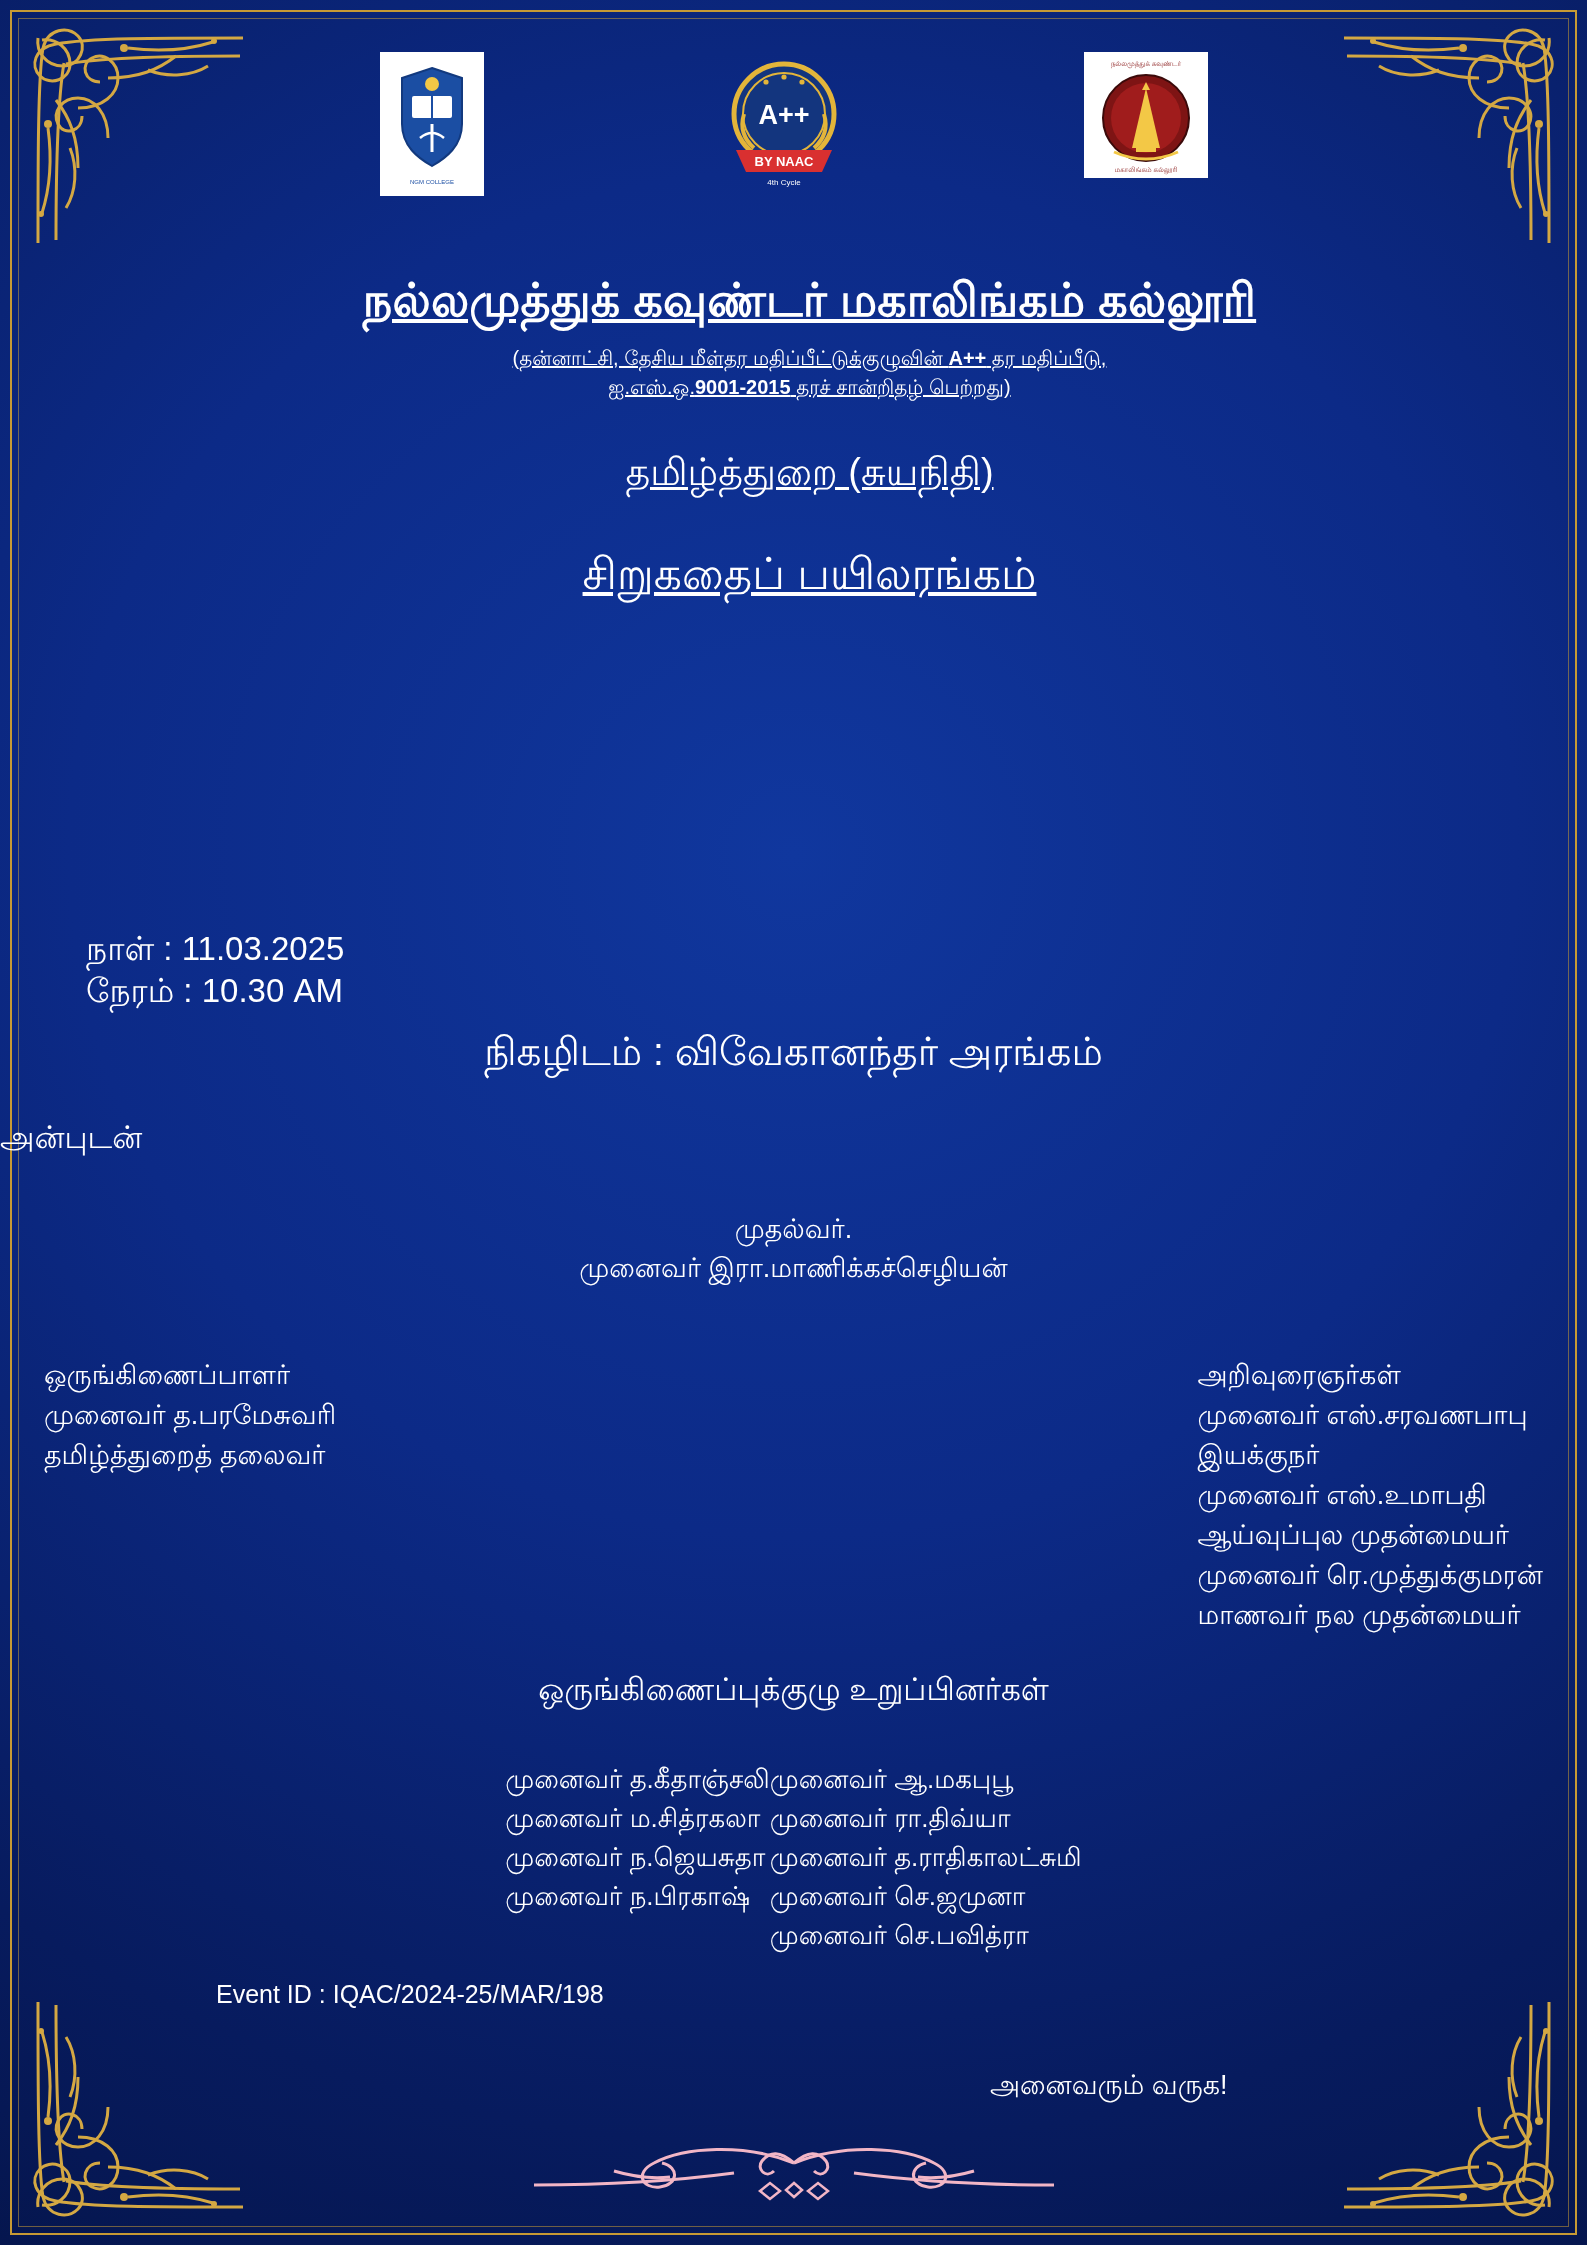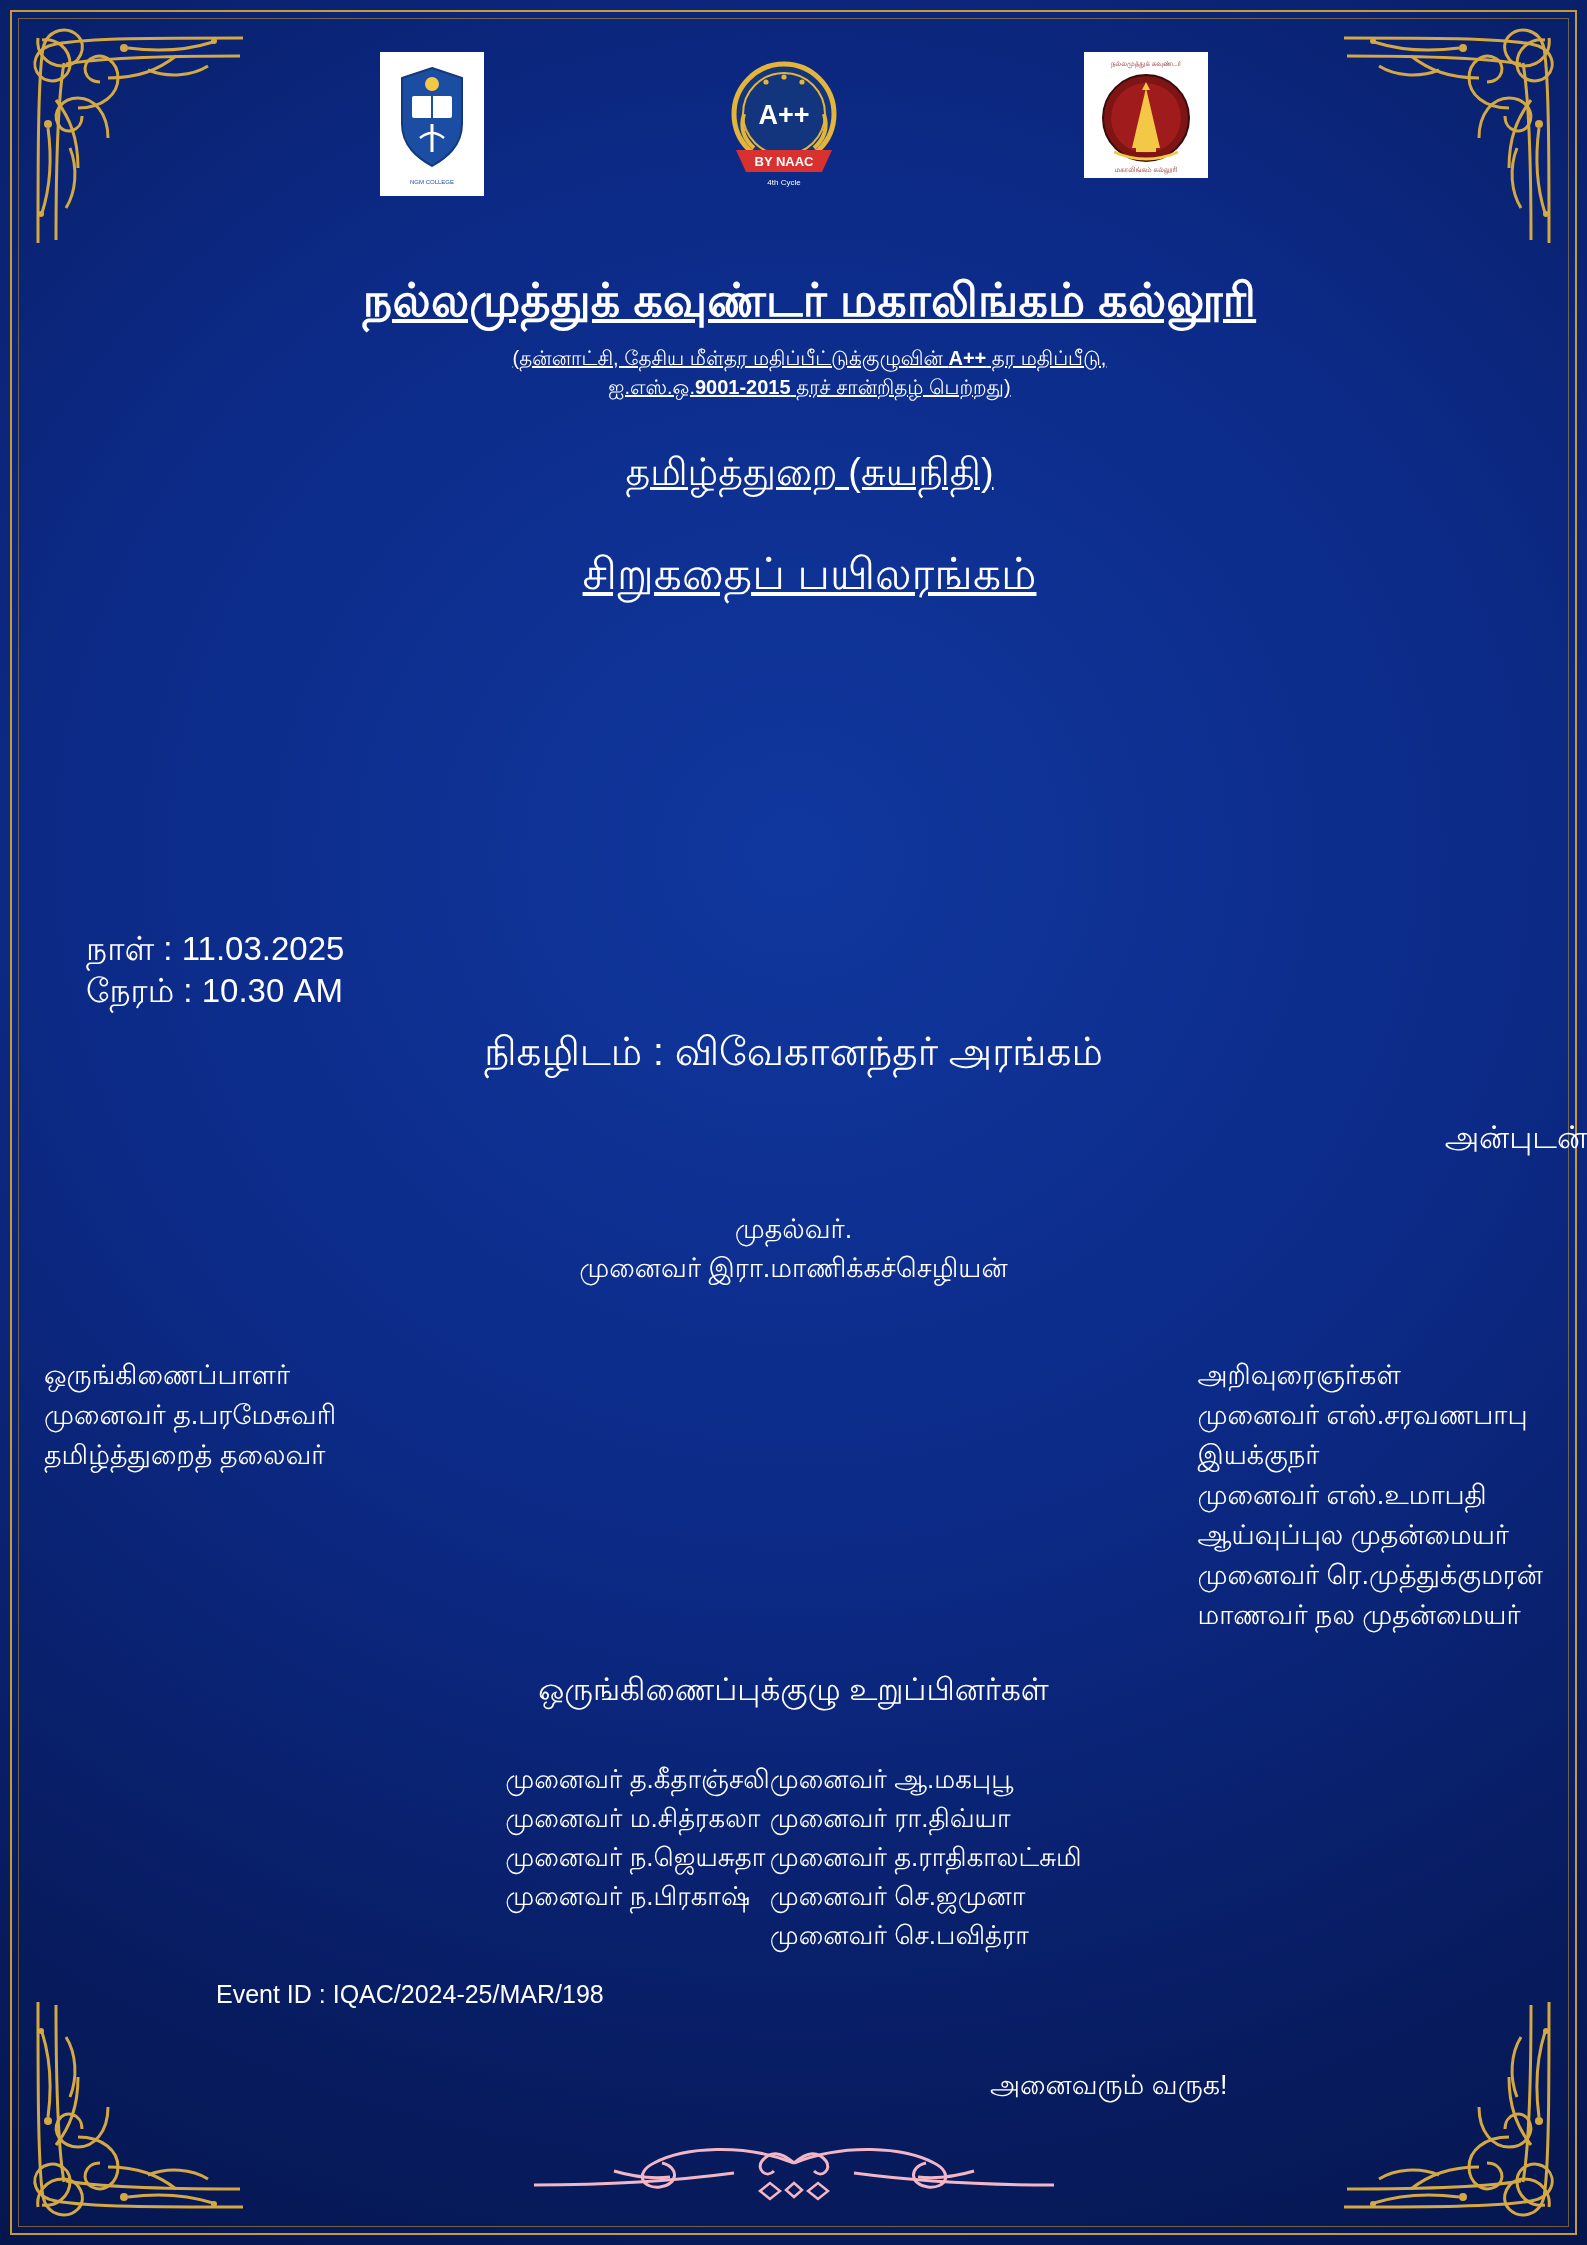--- a/index.html
+++ b/index.html
@@ -132,21 +132,21 @@
     top: 1030px;
     width: 100%;
     text-align: center;
     font-size: 39px;
     color: #ffffff;
   }
   .with-love {
     position: absolute;
     top: 1120px;
     width: 100%;
-    text-align: right;
+    text-align: left;
     font-size: 31px;
     color: #ffffff;
   }
   .principal {
     position: absolute;
     top: 1210px;
     width: 100%;
     text-align: center;
     font-size: 27px;
     line-height: 1.45;

